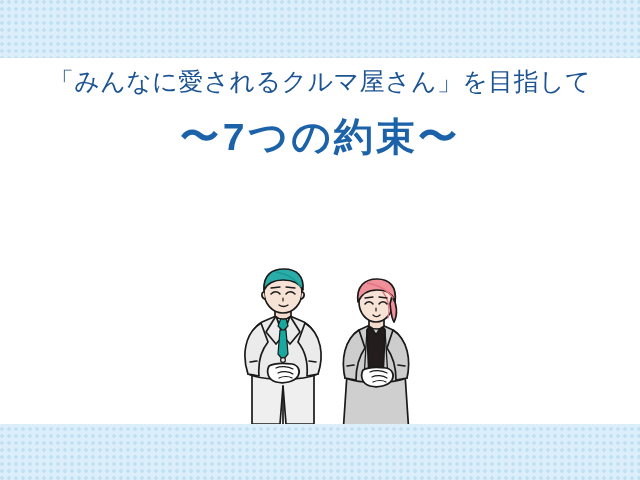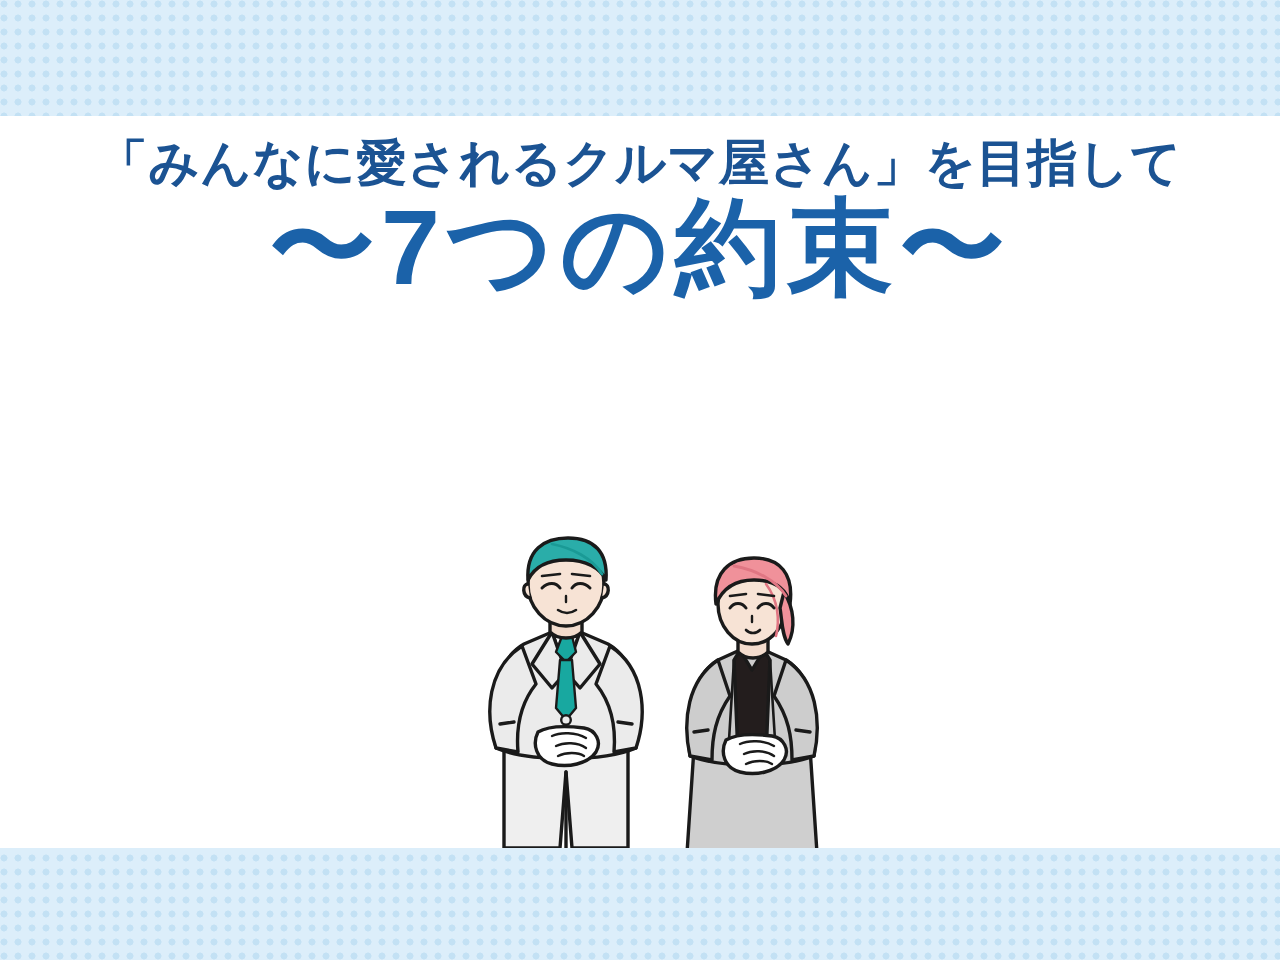--- a/index.html
+++ b/index.html
@@ -40,36 +40,36 @@
     position: absolute;
     left: 0;
     top: 68px;
     width: 640px;
     text-align: center;
   }
 
   #subtitle {
     color: #1b5393;
     font-size: 25px;
-    font-weight: bold;
+    font-weight: normal;
     letter-spacing: 0.4px;
     line-height: 1.1;
     white-space: nowrap;
     font-family: "DejaVu Sans", sans-serif;
   }
 
   #main-title {
-    margin-top: 1px;
+    margin-top: 24px;
     color: #1b62a9;
-    font-size: 53px;
+    font-size: 39px;
     font-weight: bold;
     letter-spacing: 3px;
     line-height: 1.05;
     white-space: nowrap;
-    font-family: Liberation Sans, sans-serif;
+    font-family: Liberation Mono, monospace;
   }
 
   
   #illustration {
     position: absolute;
     left: 236px;
     top: 268px;
     width: 190px;
     height: 156px;
   }

